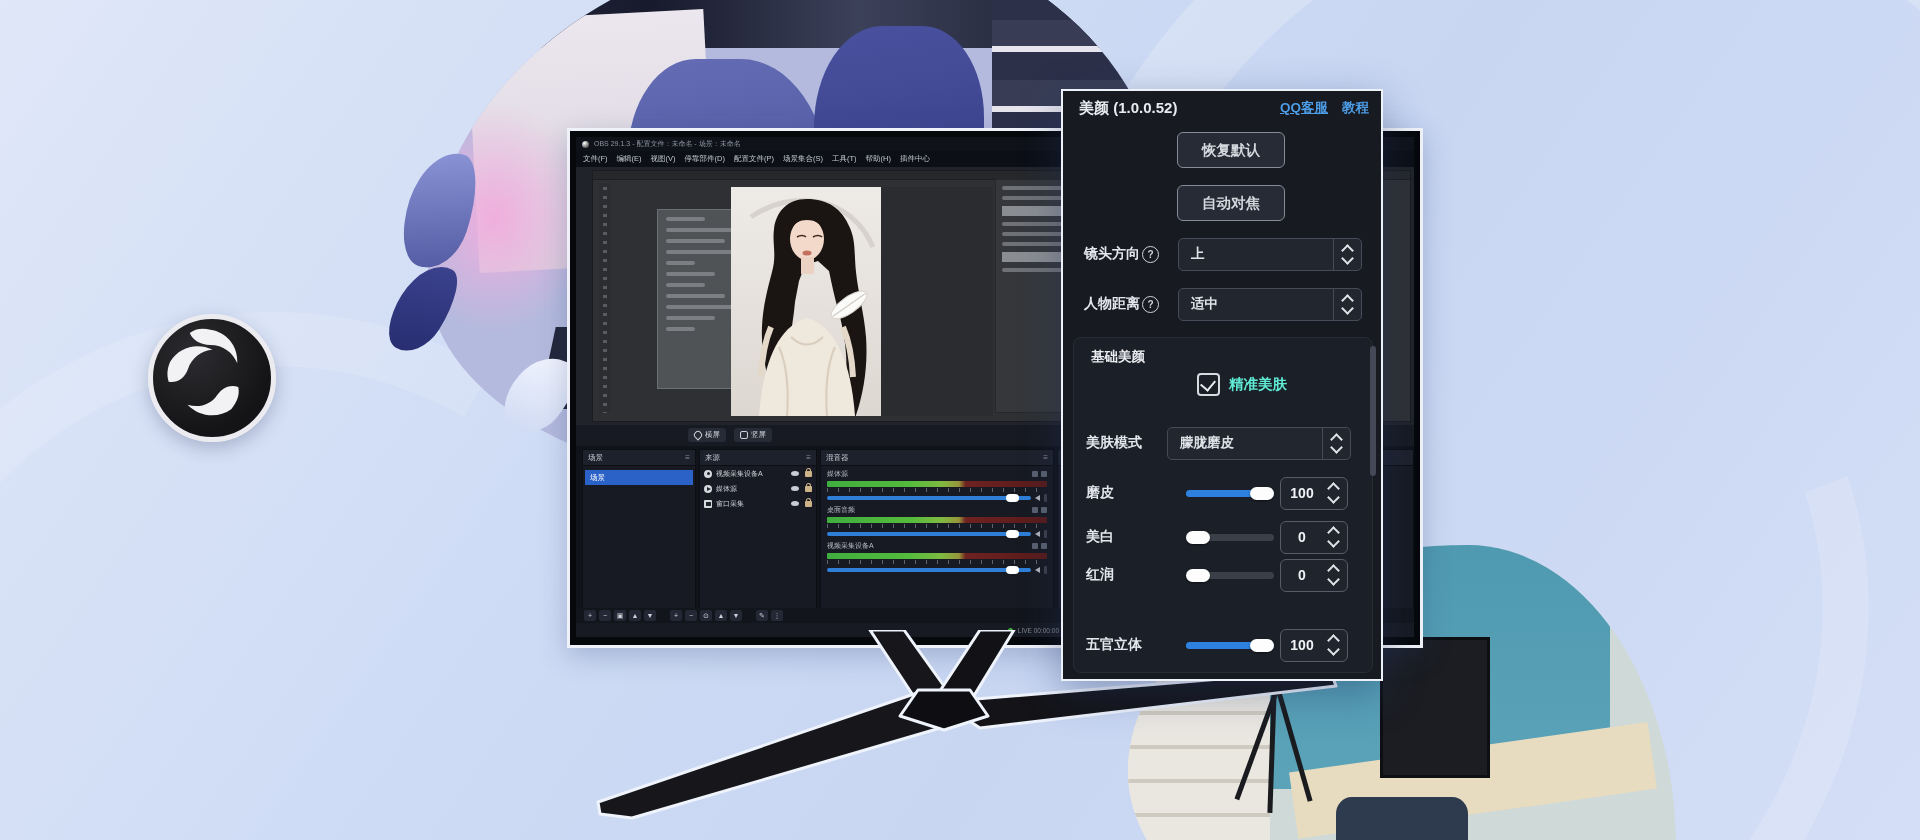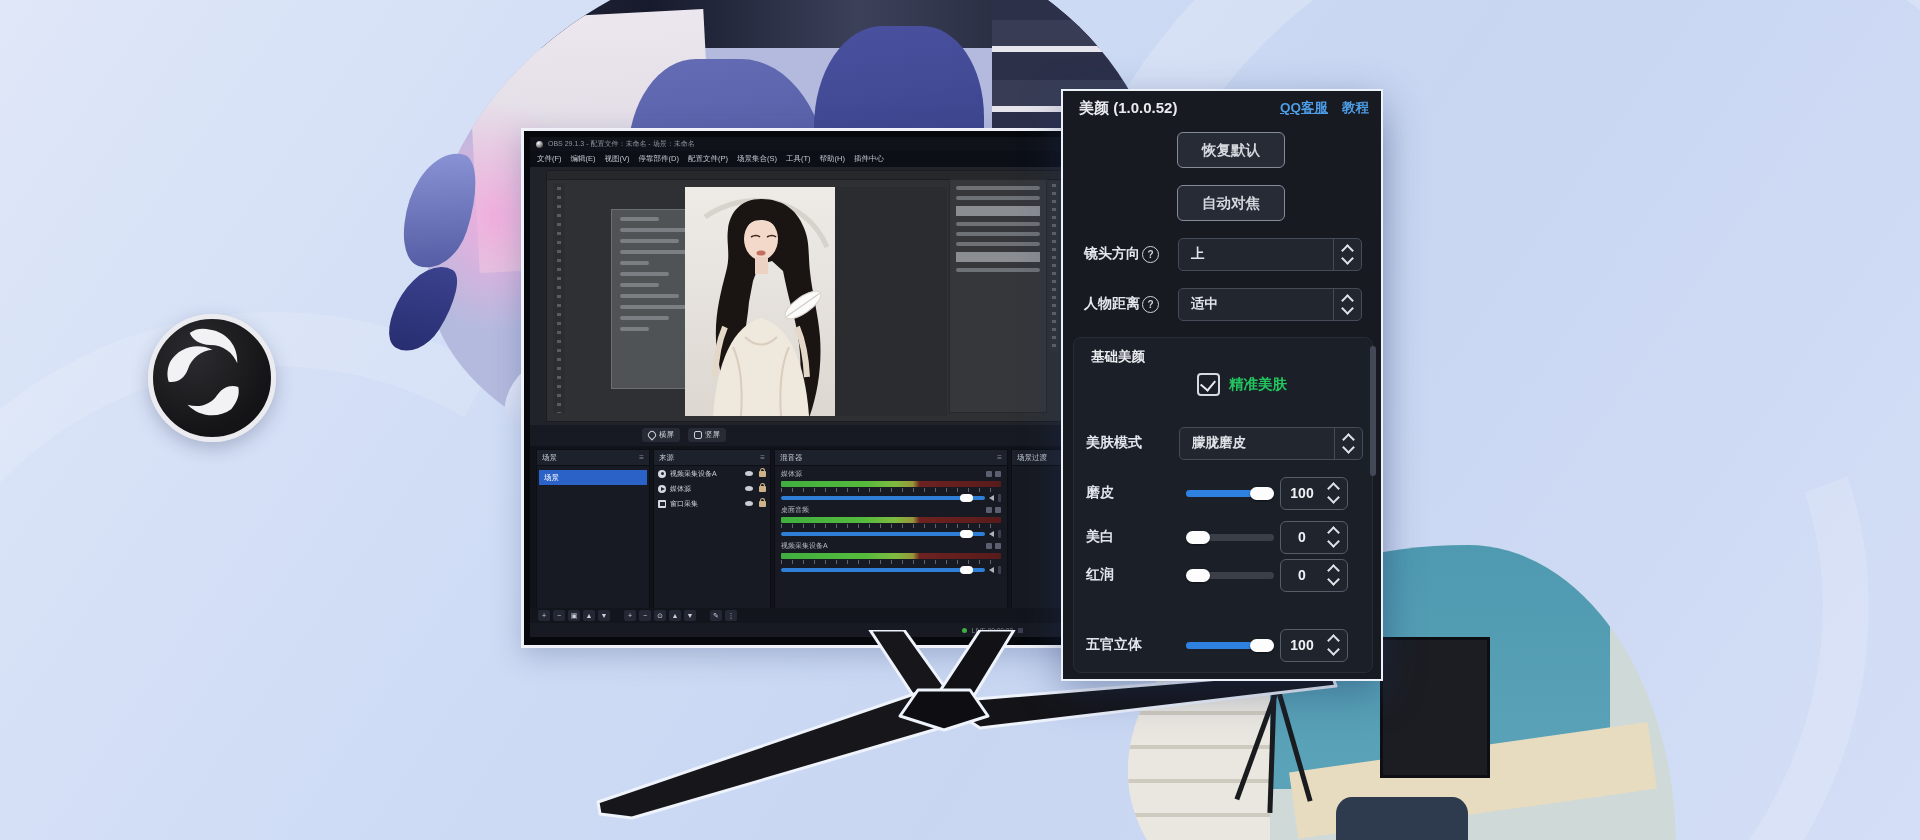--- a/index.html
+++ b/index.html
@@ -50,21 +50,21 @@
   .blob-bottom .leg.l3{left:26%;top:28%;transform:rotate(2deg);}
   .blob-bottom .chair-d{position:absolute;left:38%;bottom:6%;width:24%;height:34%;background:#2e3a4e;border-radius:12% 12% 6% 6%;}
 
   
   .obs-logo{left:148px;top:314px;width:118px;height:118px;border-radius:50%;
     background:radial-gradient(circle at 35% 30%,#2c2c30,#141416 70%);
     border:5px solid #ececf0;box-shadow:0 6px 18px rgba(30,40,80,.25);}
   .obs-name{left:56px;top:474px;font-size:46px;font-weight:800;color:#141518;letter-spacing:1px;}
 
   
-  .monitor{left:521px;top:128px;width:850px;height:514px;background:#06080c;
+  .monitor{left:567px;top:128px;width:850px;height:514px;background:#06080c;
     border:3px solid #eff2f8;box-shadow:0 8px 26px rgba(40,60,110,.25);}
   .obswin{position:absolute;left:6px;top:6px;right:6px;bottom:8px;background:#171a22;overflow:hidden;
     color:#c6cbd3;}
   .titlebar{position:absolute;left:0;top:0;right:0;height:14px;background:#0f1219;display:flex;align-items:center;gap:5px;padding-left:6px;}
   .titledot{width:7px;height:7px;border-radius:50%;background:radial-gradient(circle at 35% 30%,#fff,#777 60%,#222);}
   .titletext{font-size:7px;color:#8d939d;white-space:nowrap;}
   .menubar{position:absolute;left:0;top:14px;right:0;height:16px;background:#0c0f16;display:flex;align-items:center;gap:9px;padding-left:7px;}
   .menubar span{font-size:7.5px;color:#c3c8d0;white-space:nowrap;}
 
   
@@ -159,24 +159,24 @@
   .chev{width:7px;height:7px;border-left:2px solid #dfe2e7;border-bottom:2px solid #dfe2e7;}
   .chev.up{transform:rotate(135deg);margin-bottom:-2px;}
   .chev.dn{transform:rotate(-45deg);margin-top:-2px;}
 
   .bp-card{position:absolute;left:10px;right:8px;top:246px;bottom:6px;background:#1b1f28;border:1px solid #272c36;border-radius:8px;overflow:hidden;}
   .card-title{position:absolute;left:17px;top:10px;font-size:13.5px;font-weight:bold;color:#e8eaee;}
   .chk-row{position:absolute;left:123px;top:33px;height:26px;display:flex;align-items:center;gap:9px;}
   .chkbox{width:19px;height:19px;border:2px solid #d7dae0;border-radius:4px;position:relative;background:transparent;}
   .chkbox.checked::after{content:"";position:absolute;left:4px;top:2px;width:8px;height:11px;
     border-right:2.5px solid #e9ebef;border-bottom:2.5px solid #e9ebef;transform:rotate(40deg);}
-  .chk-lab{font-size:14.5px;font-weight:bold;color:#22c55e;}
+  .chk-lab{font-size:14.5px;font-weight:bold;color:#5eead4;}
   .mode-row{position:absolute;left:0;right:0;top:88px;height:34px;display:flex;align-items:center;}
   .mode-row .bp-lab{margin-left:12px;}
-  .mode-row .dd{left:105px;text-align:center;}
+  .mode-row .dd{left:93px;text-align:center;}
   .sl-row{position:absolute;left:0;right:0;height:34px;display:flex;align-items:center;}
   .sl-row .bp-lab{margin-left:12px;width:88px;}
   .sl-row.s0{top:138px;} .sl-row.s1{top:182px;} .sl-row.s2{top:220px;} .sl-row.s3{top:290px;}
   .sl-track{position:relative;width:88px;height:7px;border-radius:4px;background:#3a3f48;margin-left:12px;}
   .sl-fill{position:absolute;left:0;top:0;bottom:0;border-radius:4px;background:#2e81de;}
   .sl-thumb{position:absolute;top:-3px;width:24px;height:13px;border-radius:7px;background:#fdfdfe;box-shadow:0 1px 2px rgba(0,0,0,.5);}
   .spin{position:absolute;left:206px;width:66px;height:31px;background:#20242d;border:1px solid #565c68;border-radius:6px;display:flex;align-items:center;}
   .spin-val{flex:1;text-align:center;font-size:14px;font-weight:bold;color:#f0f2f5;}
   .spin-ch{width:20px;display:flex;flex-direction:column;align-items:center;gap:4px;padding-right:4px;}
   .bp-scroll{position:absolute;right:5px;top:255px;width:6px;height:130px;border-radius:3px;background:#434956;}

